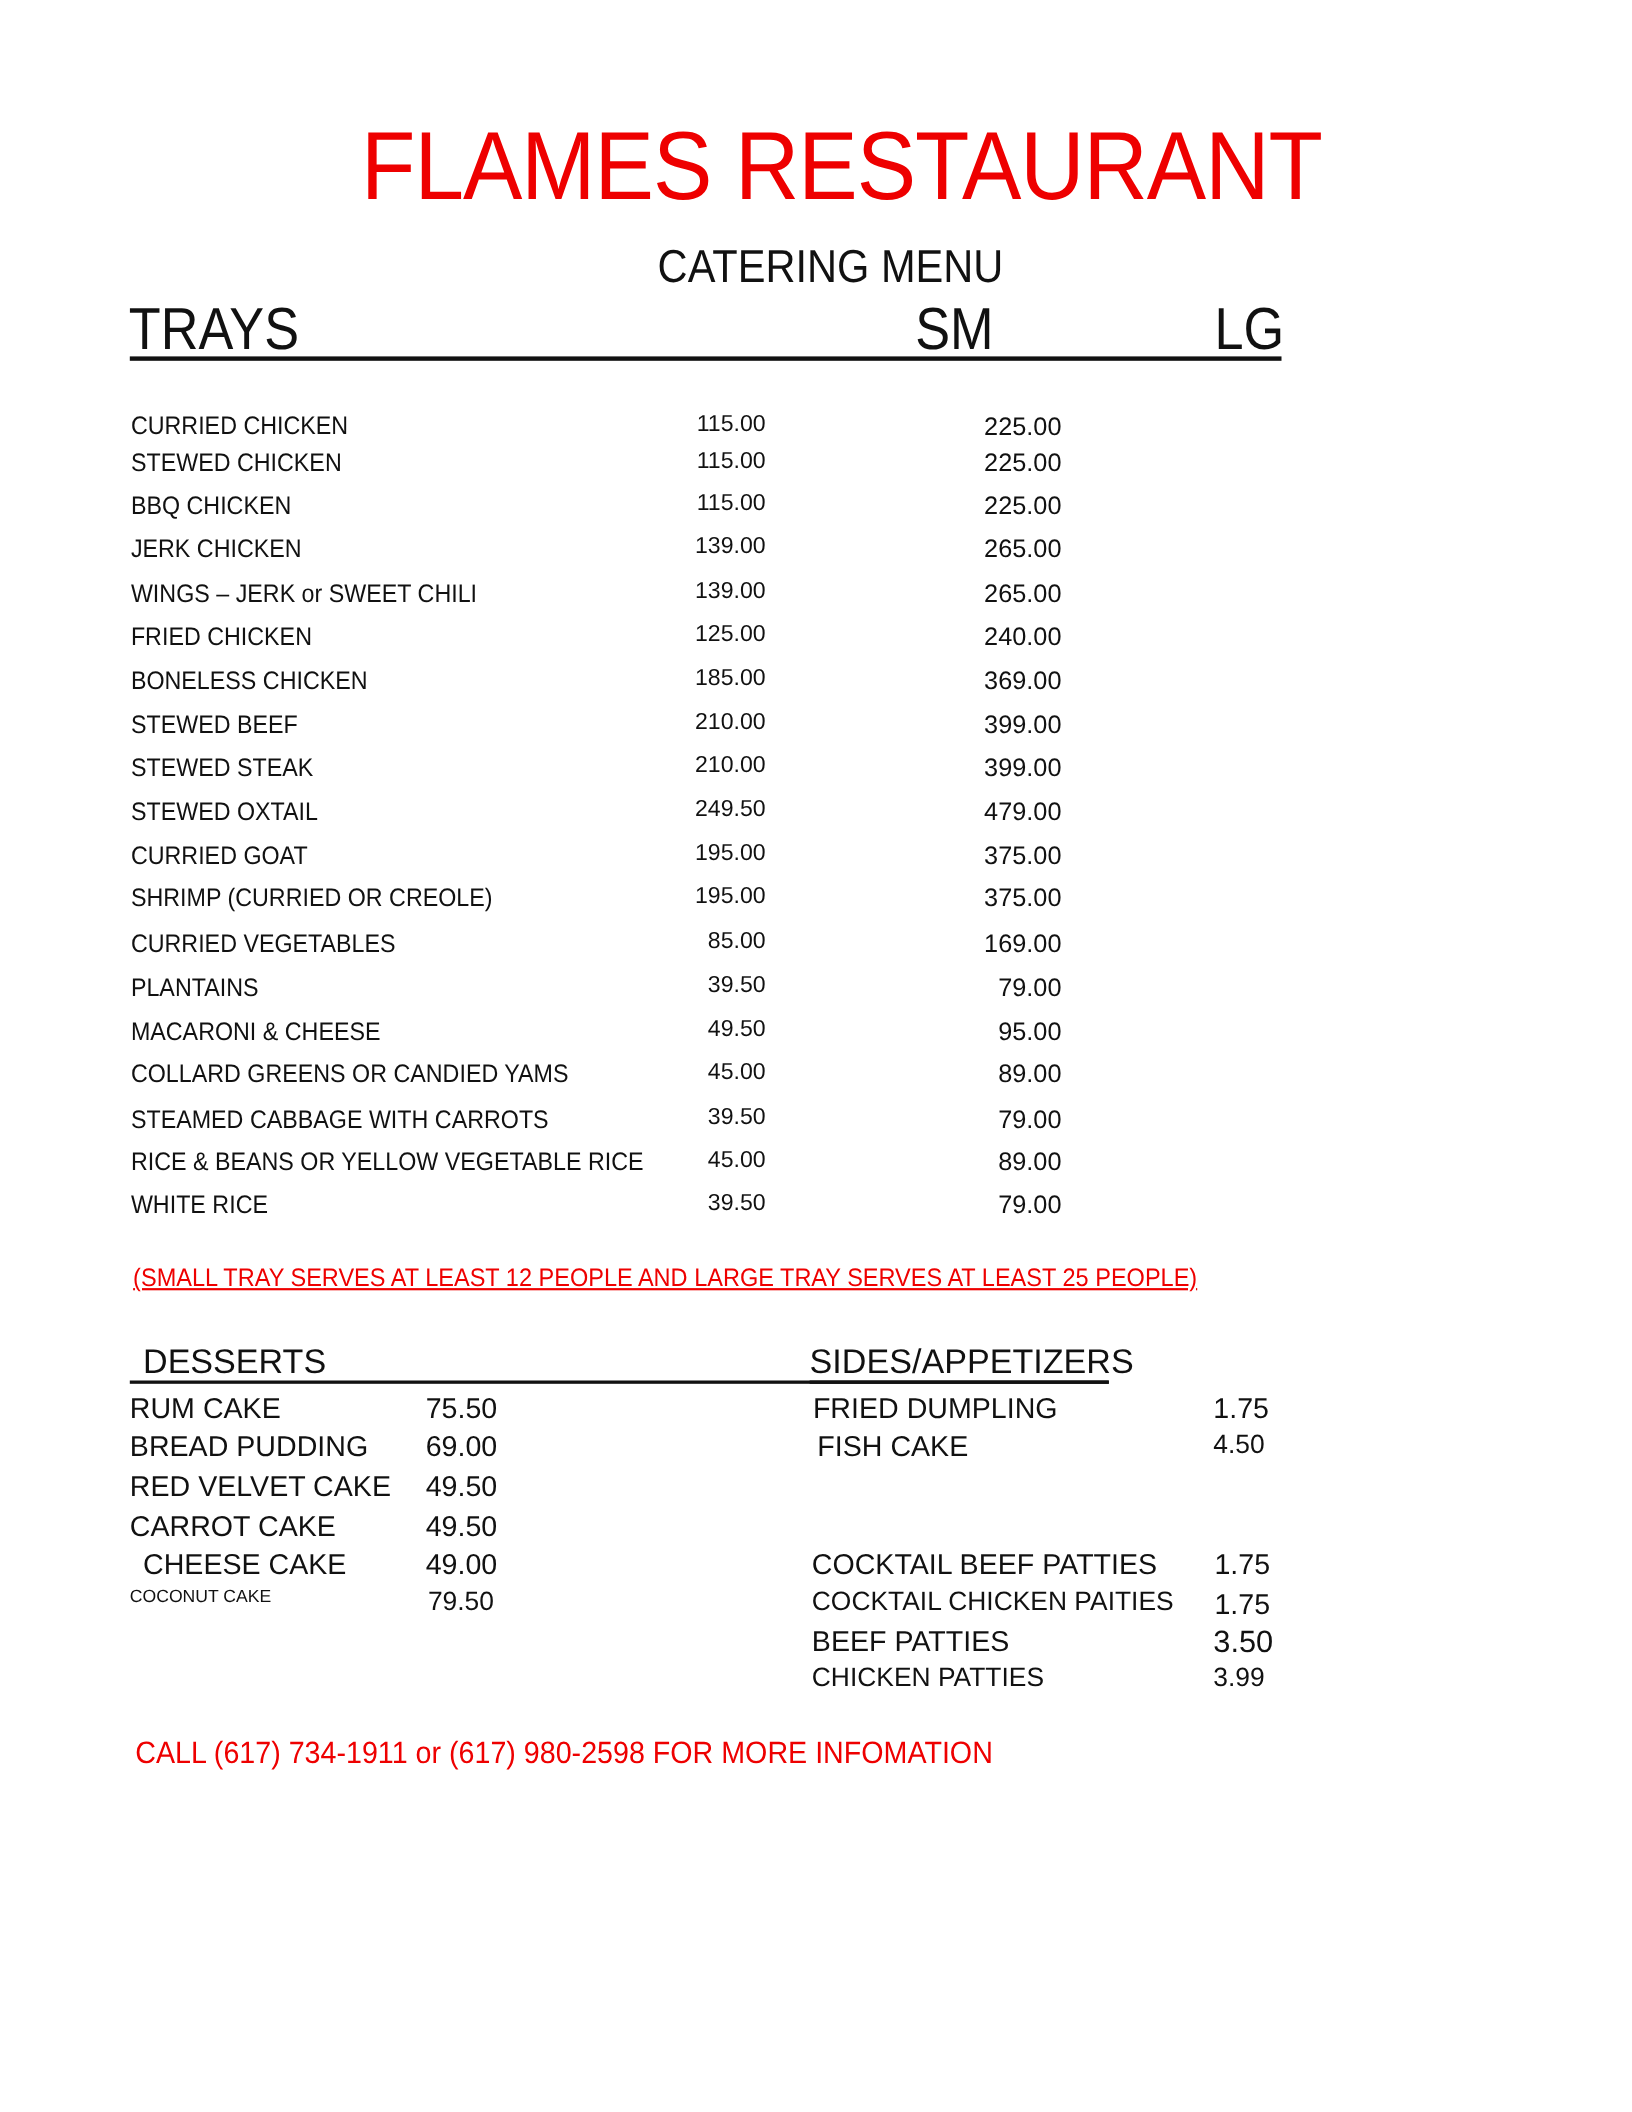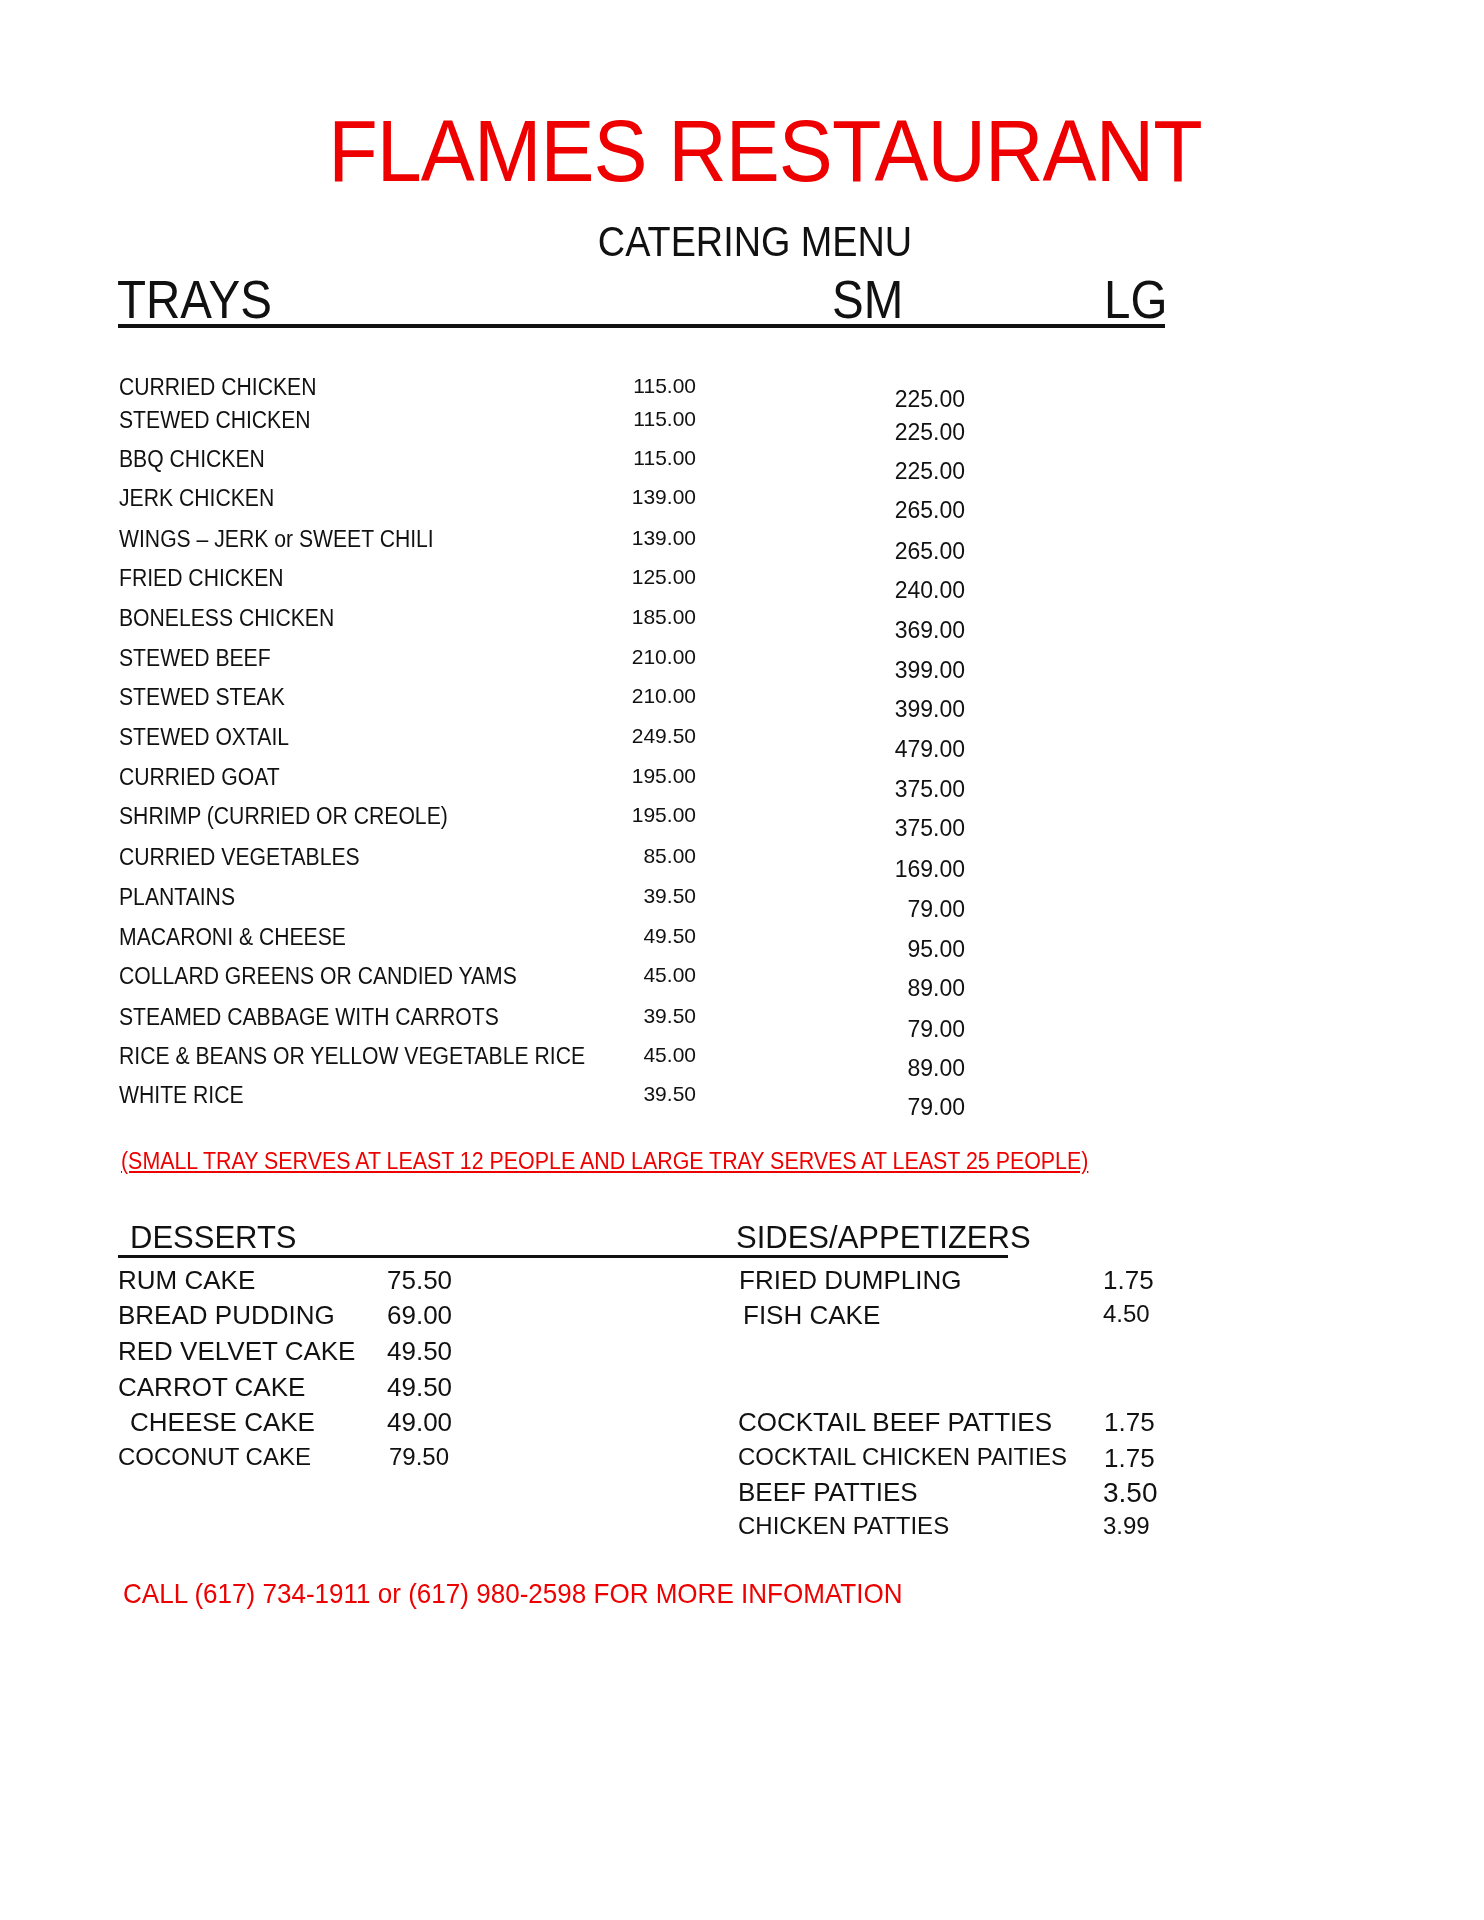--- a/index.html
+++ b/index.html
@@ -7,21 +7,21 @@
          font-family: "Liberation Sans", "DejaVu Sans", sans-serif; color: #111; }
   .abs { position: absolute; white-space: nowrap; }
   .title { left: 0; width: 1530px; text-align: center; top: 100px; font-size: 88px;
            color: #ee0000; letter-spacing: -1px; transform: scaleX(0.92); transform-origin: 765px 0; }
   .subtitle { left: 0; width: 1510px; text-align: center; top: 218px; font-size: 42px; color: #111; transform: scaleX(0.9); transform-origin: 755px 0;}
   .hdr { font-size: 54px; color: #111; top: 268px; transform: scaleX(0.88); transform-origin: 0 0; }
   .rule { position: absolute; background: #111; }
   .row { position: absolute; left: 0; width: 1272px; height: 30px; }
   .tname { position: absolute; left: 119px; font-size: 23px; transform: scaleX(0.92); transform-origin: 0 50%; white-space: nowrap; }
   .tsm { position: absolute; right: 576px; font-size: 21px; text-align: right; white-space: nowrap; }
-  .tlg { position: absolute; right: 307px; font-size: 23px; text-align: right; white-space: nowrap; margin-top: 12px; }
+  .tlg { position: absolute; right: 307px; font-size: 23px; text-align: right; white-space: nowrap; }
   .note { left: 121px; top: 1148px; font-size: 23px; color: #ee0000; text-decoration: underline; transform: scaleX(0.93); transform-origin: 0 0; }
   .sec { font-size: 31px; color: #111; }
   .drow, .srow { position: absolute; font-size: 26px; white-space: nowrap; }
   .call { left: 123px; top: 1578px; font-size: 28px; color: #ee0000; transform: scaleX(0.93); transform-origin: 0 0; }
 </style>
 </head>
 <body>
 
 <div class="abs title">FLAMES RESTAURANT</div>
 <div class="abs subtitle">CATERING MENU</div>
@@ -140,21 +140,21 @@
   <div class="drow" style="left:118px; top:1265px;">RUM CAKE</div>
   <div class="drow" style="left:387px; top:1265px;">75.50</div>
   <div class="drow" style="left:118px; top:1300px;">BREAD PUDDING</div>
   <div class="drow" style="left:387px; top:1300px;">69.00</div>
   <div class="drow" style="left:118px; top:1336px;">RED VELVET CAKE</div>
   <div class="drow" style="left:387px; top:1336px;">49.50</div>
   <div class="drow" style="left:118px; top:1372px;">CARROT CAKE</div>
   <div class="drow" style="left:387px; top:1372px;">49.50</div>
   <div class="drow" style="left:118px; top:1407px;margin-left:12px;">CHEESE CAKE</div>
   <div class="drow" style="left:387px; top:1407px;">49.00</div>
-  <div class="drow" style="left:118px; top:1443px; font-size:24px;">COCONUT CAKE</div>
+  <div class="drow" style="left:118px; top:1443px; font-size:16px;">COCONUT CAKE</div>
   <div class="drow" style="left:389px; top:1443px; font-size:24px;">79.50</div>
 </div>
 
 <div>
   <div class="srow" style="left:739px; top:1265px;">FRIED DUMPLING</div>
   <div class="srow" style="left:1103px; top:1265px;">1.75</div>
   <div class="srow" style="left:743px; top:1300px;">FISH CAKE</div>
   <div class="srow" style="left:1103px; top:1300px; font-size:24px;">4.50</div>
   <div class="srow" style="left:738px; top:1407px;">COCKTAIL BEEF PATTIES</div>
   <div class="srow" style="left:1104px; top:1407px;">1.75</div>

